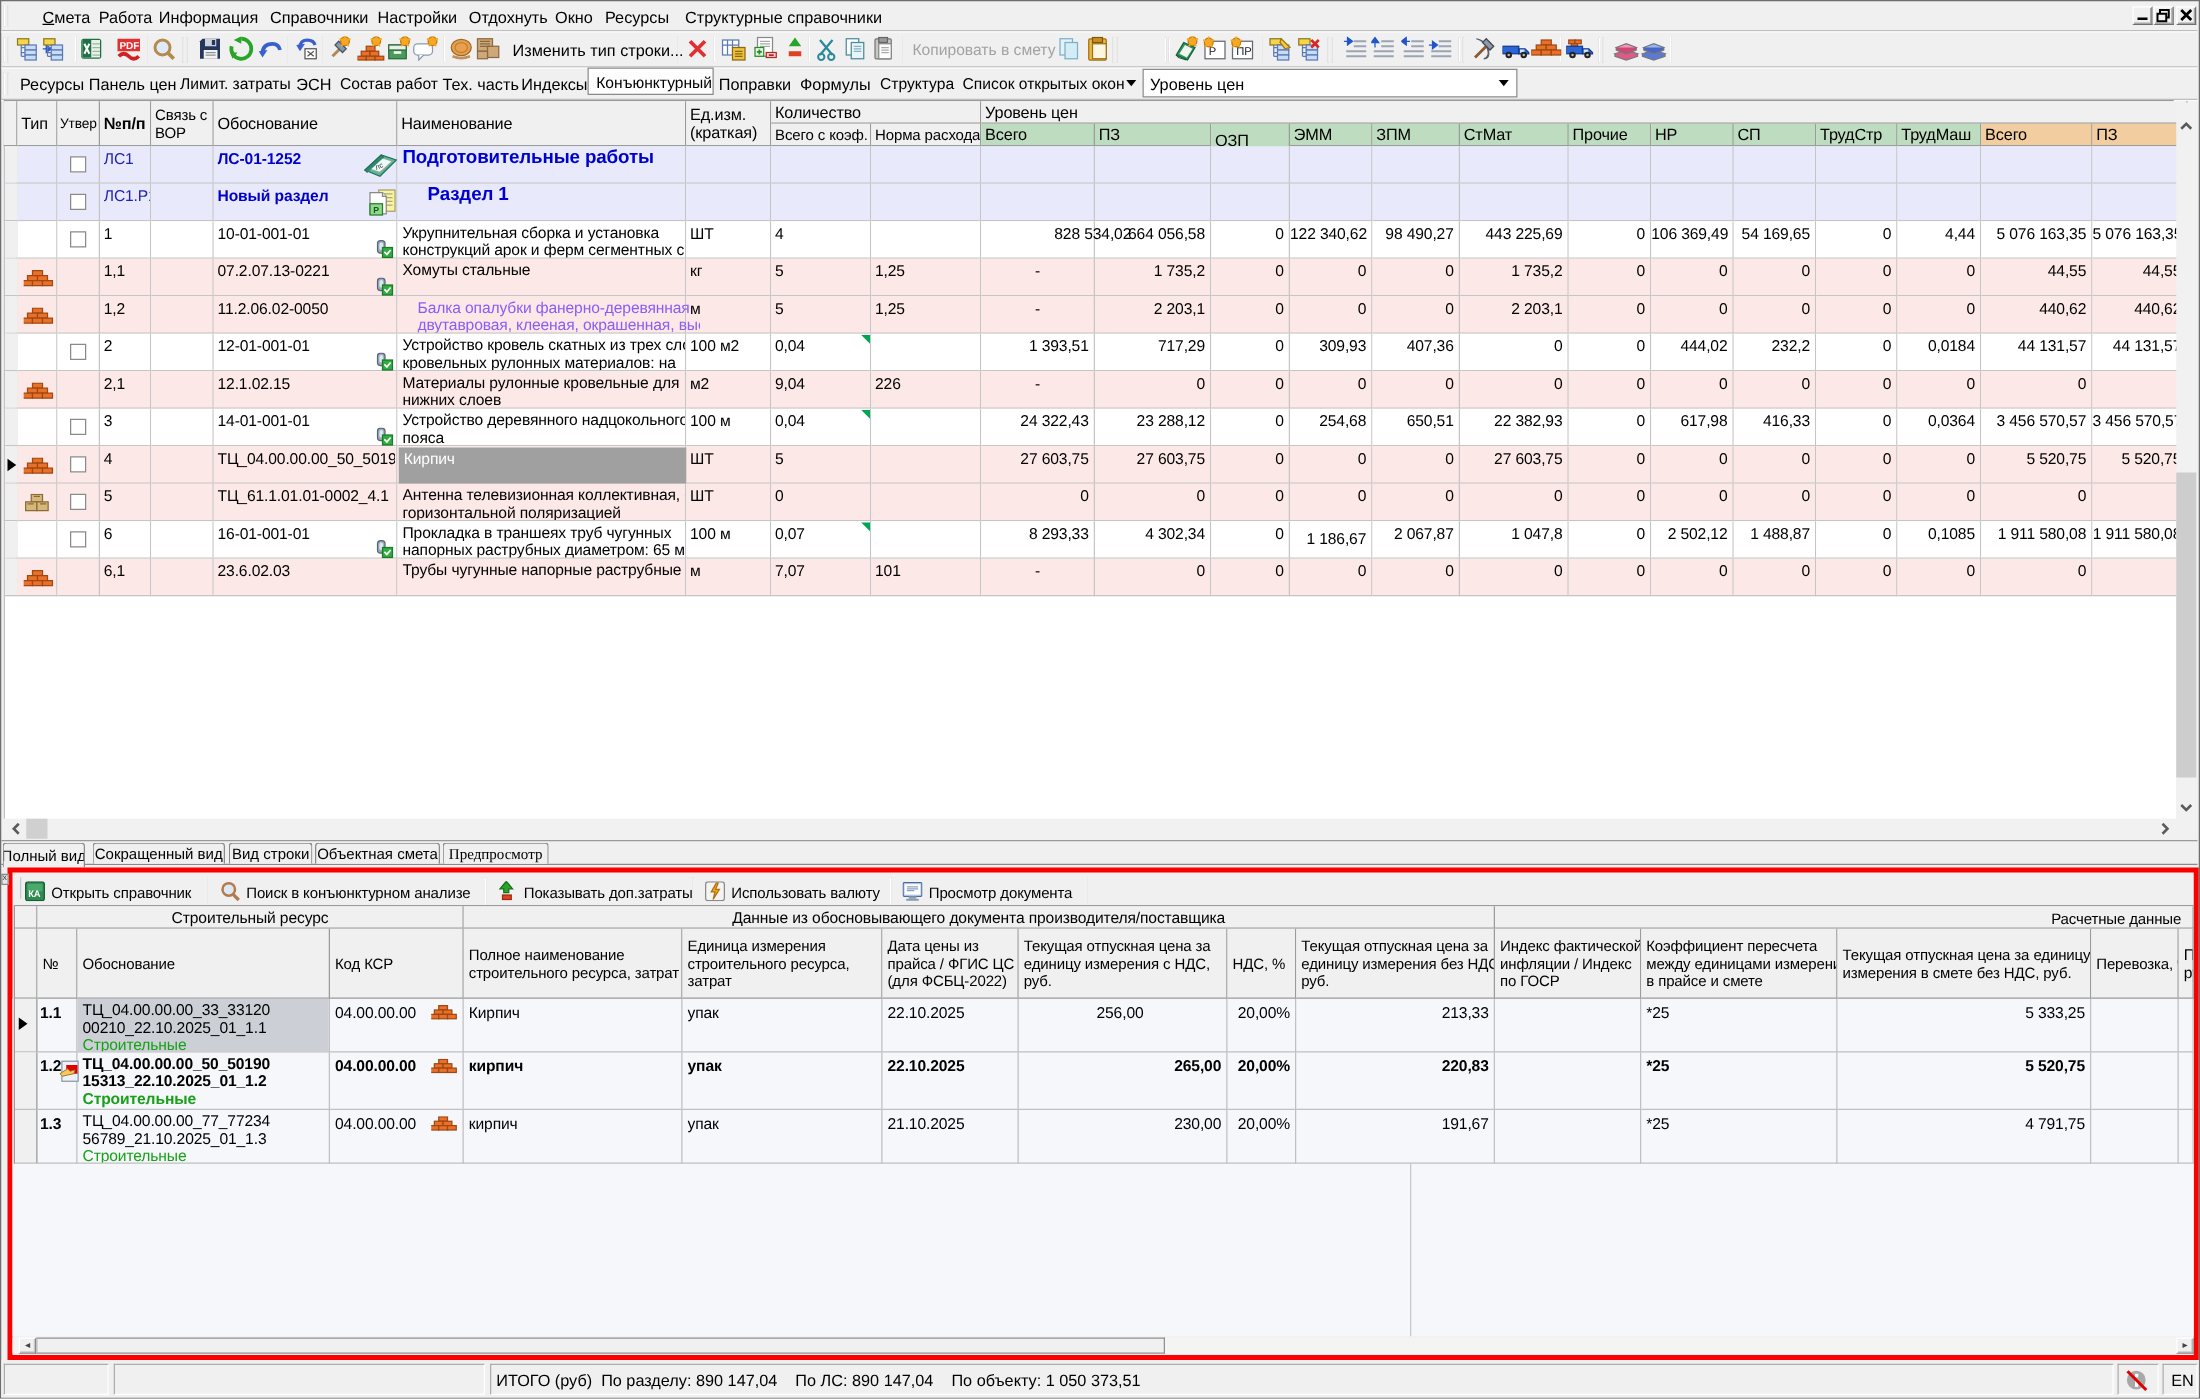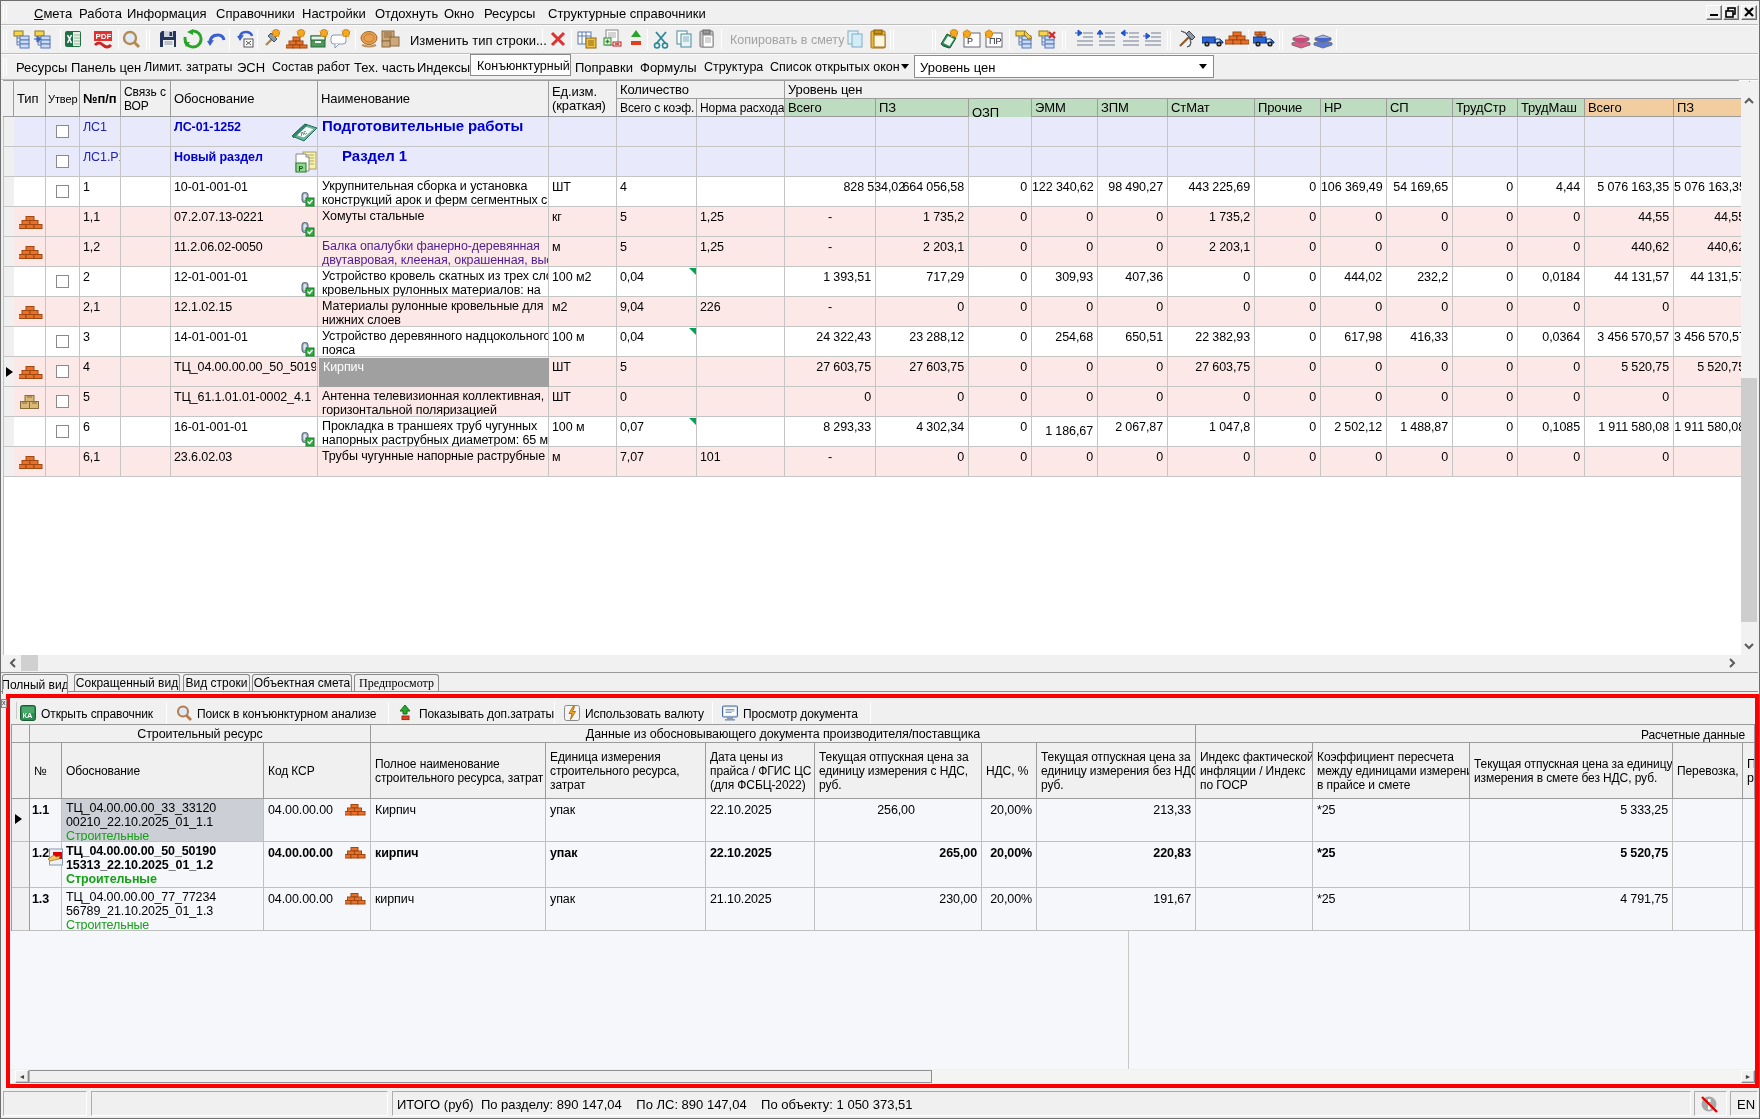--- a/index.html
+++ b/index.html
@@ -629,21 +629,21 @@
       <rect x="7" y="0.5" width="8" height="4"></rect>
       <rect x="3" y="4.5" width="8" height="4"></rect>
       <rect x="11" y="4.5" width="8" height="4"></rect>
       <rect x="-1" y="8.5" width="8" height="4"></rect>
       <rect x="7" y="8.5" width="8" height="4"></rect>
       <rect x="15" y="8.5" width="8" height="4"></rect>
     </g>
   </svg>
 <div class="cell" style="left:83px;top:240px;width:37px;height:16px;color:#000;">1,2</div>
 <div class="cell" style="left:174px;top:240px;width:142px;height:16px;color:#000;">11.2.06.02-0050</div>
-<div class="cell" style="left:322px;top:239px;width:226px;height:27px;color:#4c1d95;line-height:14px;">
+<div class="cell" style="left:334px;top:239px;width:226px;height:27px;color:#8b5cf6;line-height:14px;">
     <div style="white-space:nowrap">Балка опалубки фанерно-деревянная</div>
     <div style="white-space:nowrap">двутавровая, клееная, окрашенная, высота</div>
   </div>
 <div class="cell" style="left:552px;top:240px;width:64px;height:16px;">м</div>
 <div class="cell" style="left:620px;top:240px;width:76px;height:16px;">5</div>
 <div class="cell" style="left:700px;top:240px;width:84px;height:16px;">1,25</div>
 <div class="cell" style="left:785px;top:240px;width:90px;height:16px;text-align:center;">-</div>
 <div class="cell" style="left:876px;top:240px;width:92px;height:16px;text-align:right;padding-right:4px;">2 203,1</div>
 <div class="cell" style="left:969px;top:240px;width:62px;height:16px;text-align:right;padding-right:4px;">0</div>
 <div class="cell" style="left:1032px;top:240px;width:65px;height:16px;text-align:right;padding-right:4px;">0</div>

